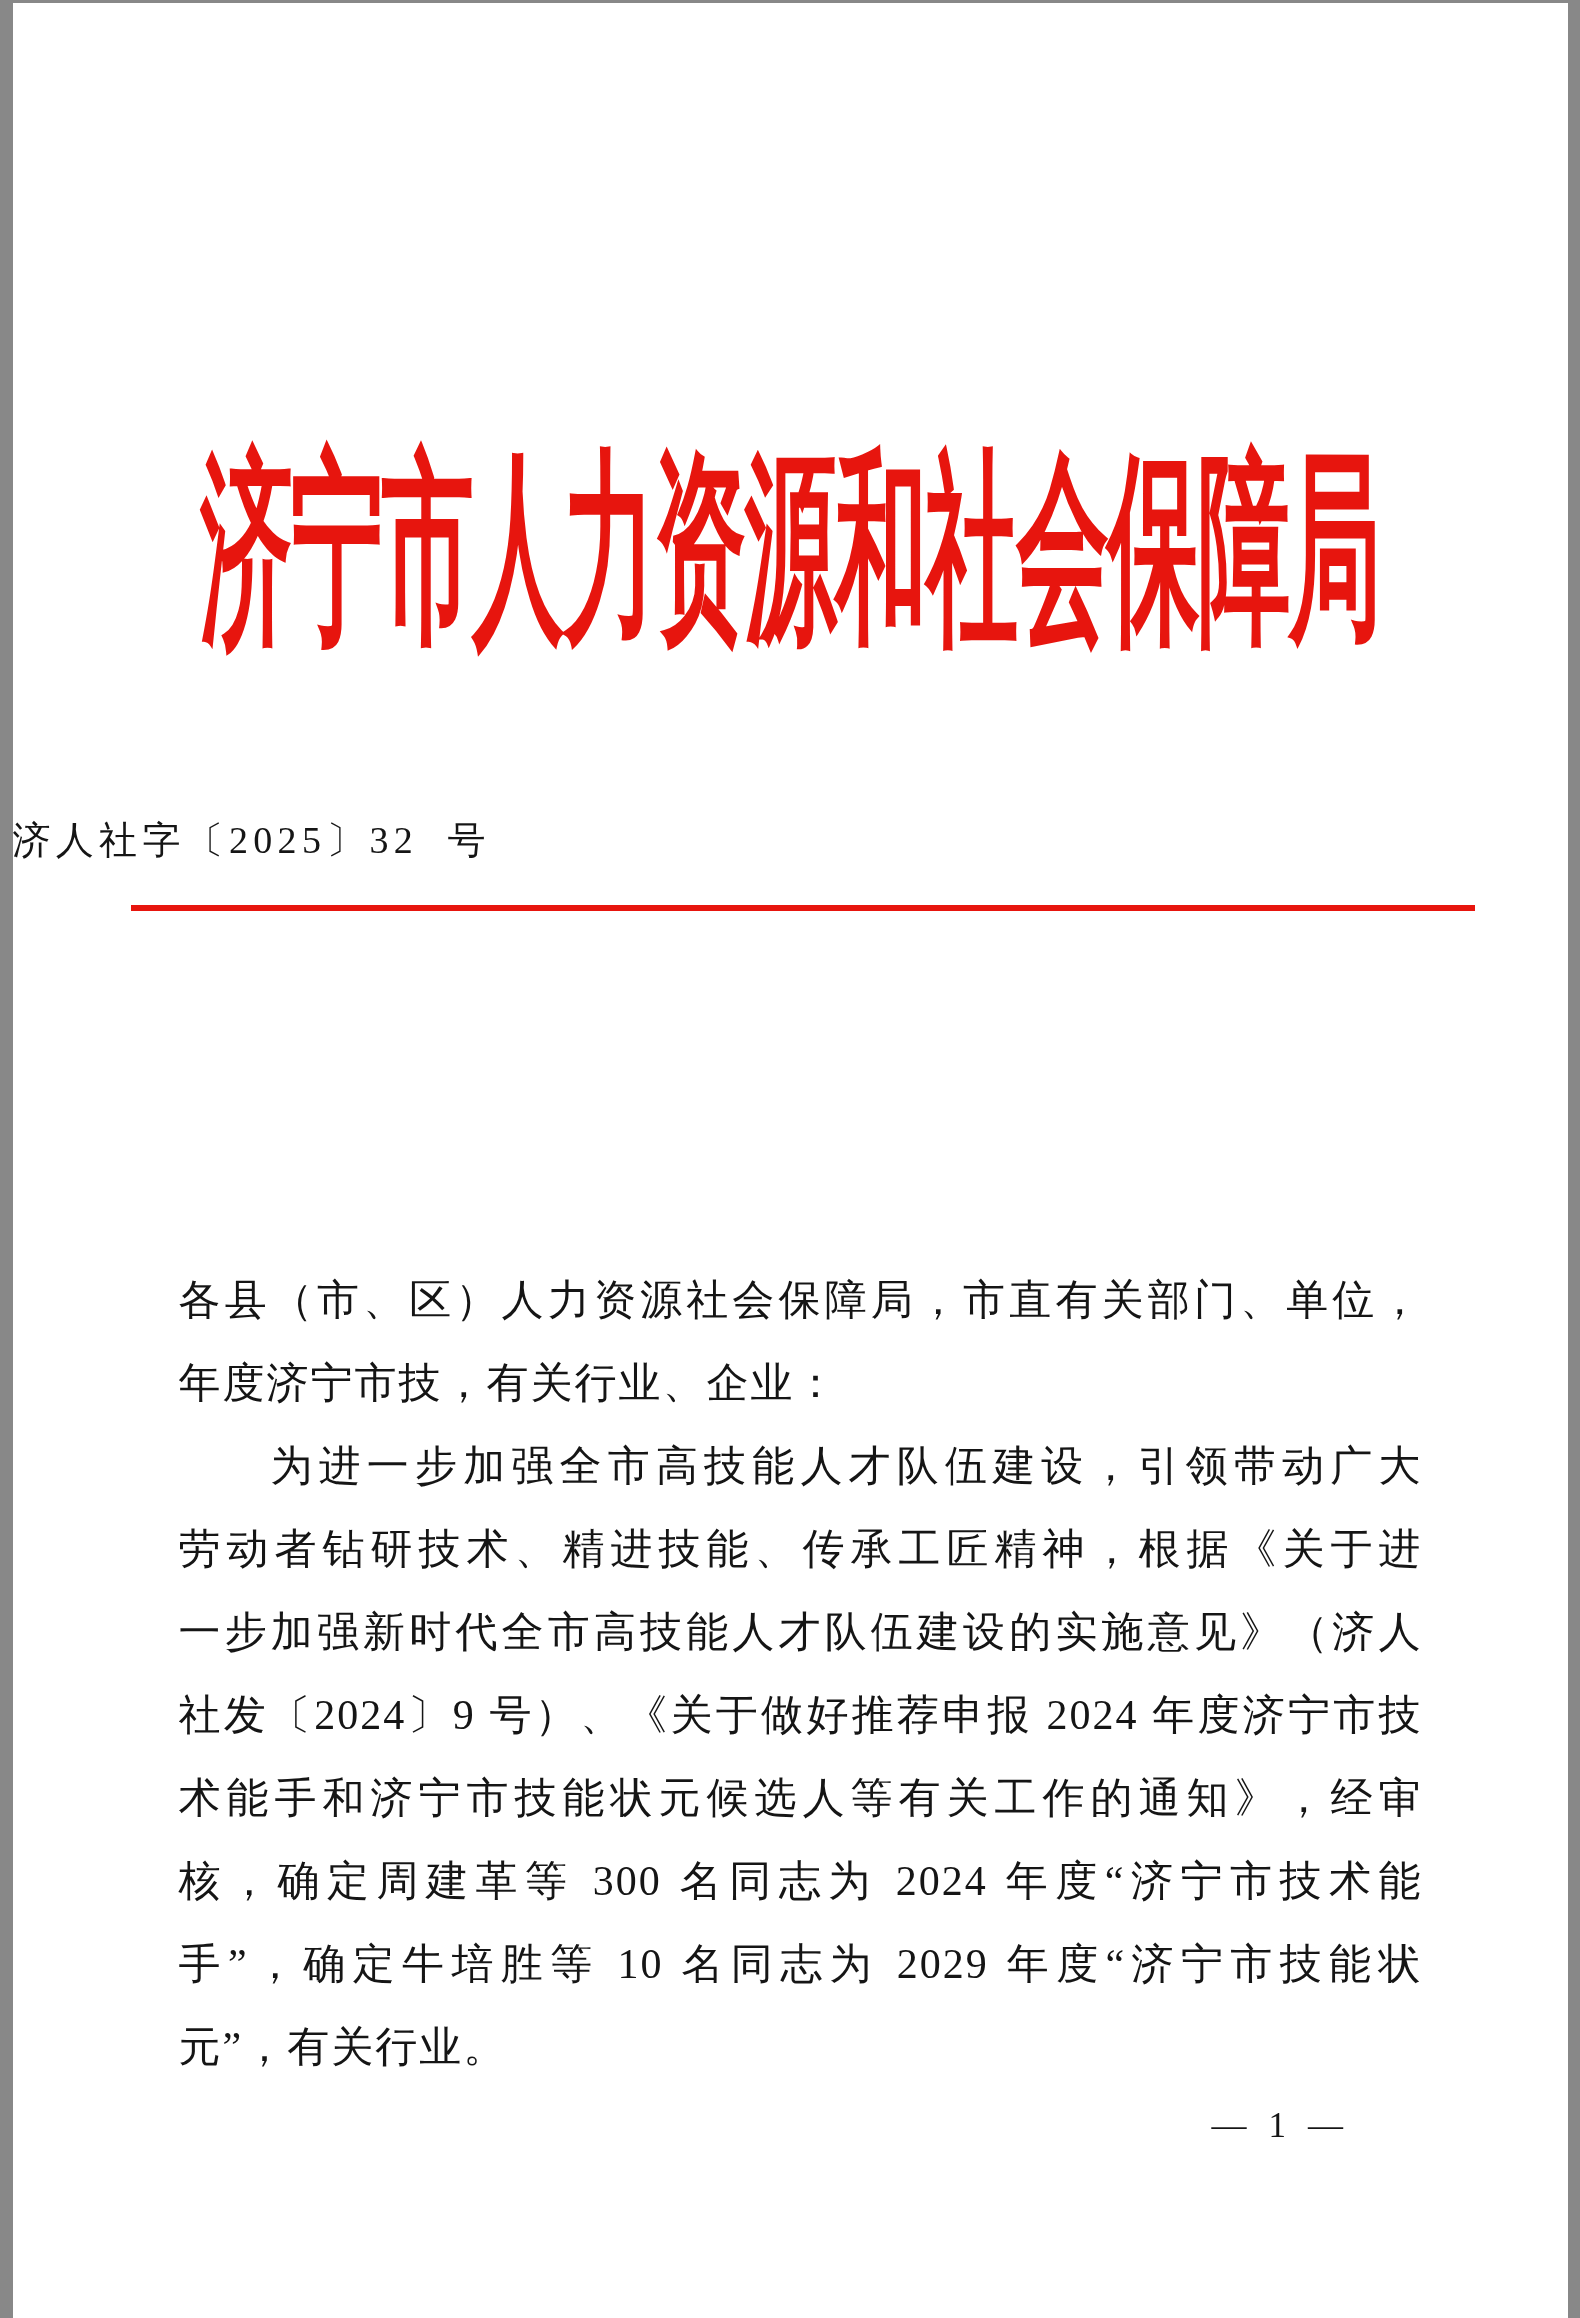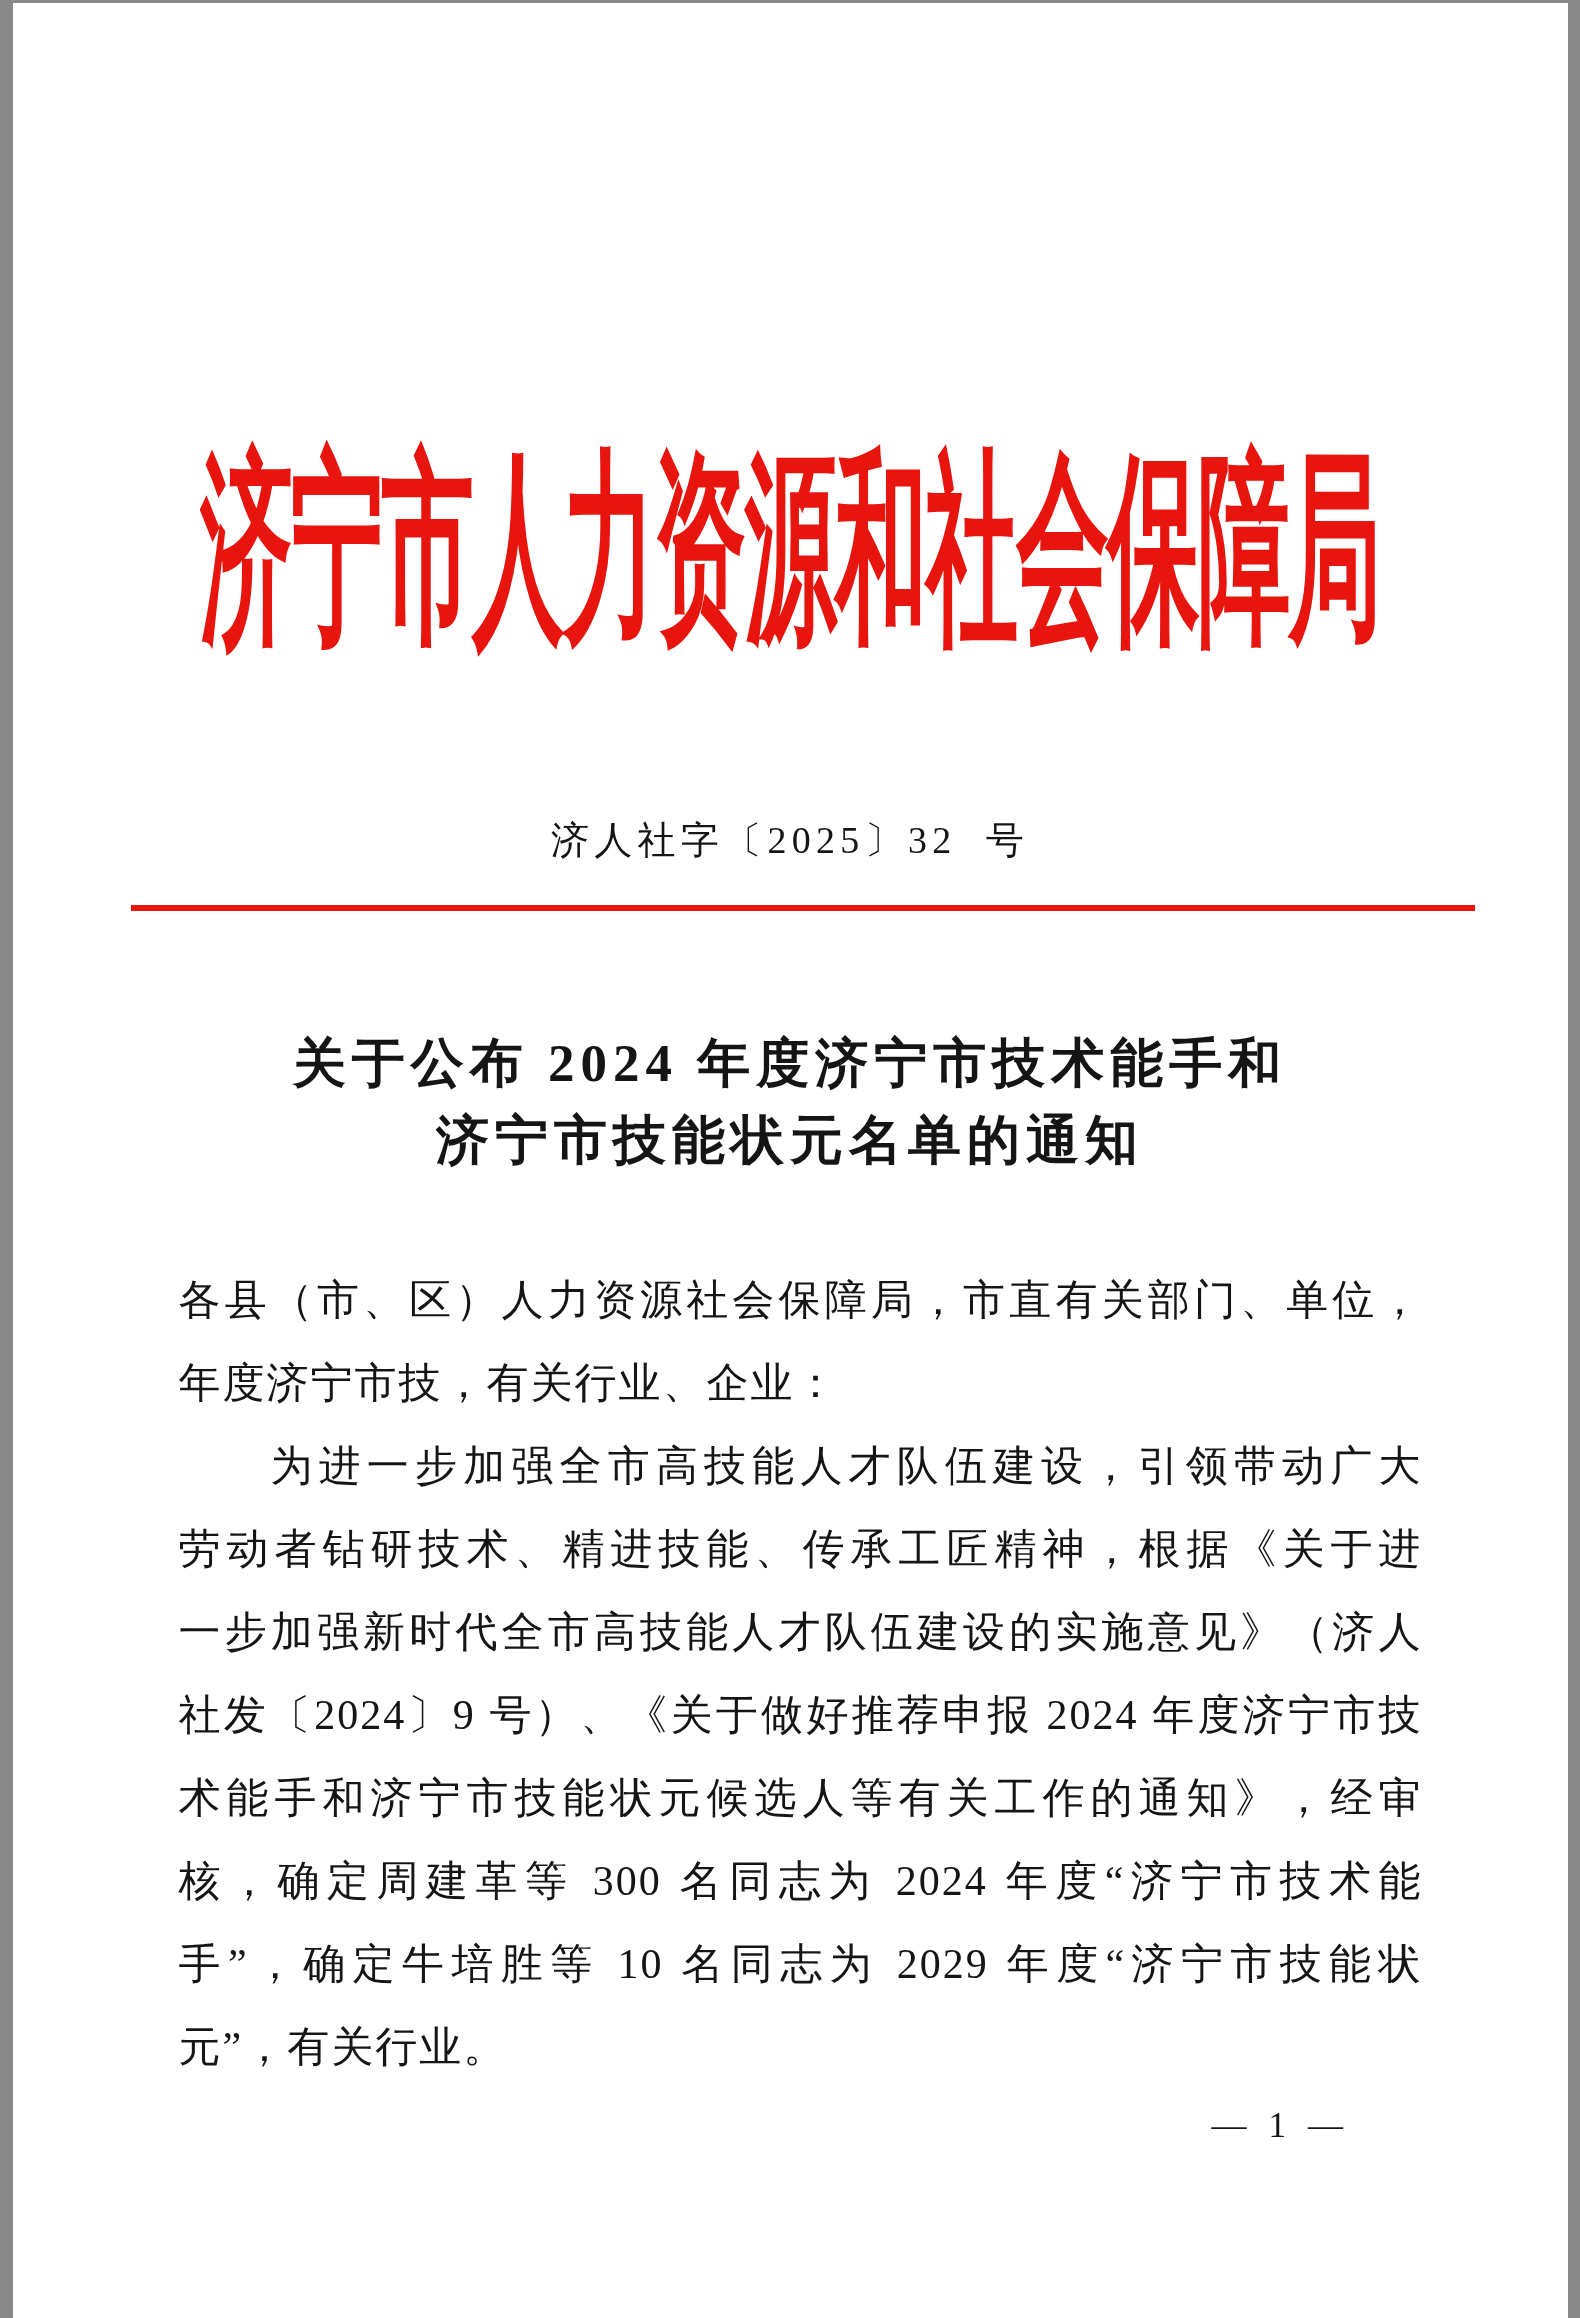--- a/index.html
+++ b/index.html
@@ -38,21 +38,21 @@
     color:var(--header-red);
     transform:scaleY(2.25);
     transform-origin:top center;
   }
   
   .doc-number{
     position:absolute;
     top:817px;
     left:0;
     width:100%;
-    text-align:center;
+    text-align:left;
     font-size:38px;
     line-height:41px;
     letter-spacing:5.3px;
     word-spacing:14.5px;
     color:var(--text-black);
   }
   
   .red-rule{
     position:absolute;
     top:902px;
@@ -115,24 +115,20 @@
 <div class="page">
 
   <div class="agency-header">
     <span class="stretch">济宁市人力资源和社会保障局</span>
   </div>
 
   <div class="doc-number">济人社字〔2025〕32 号</div>
 
   <div class="red-rule"></div>
 
-  <div class="doc-title">
-    <div>关于公布 2024 年度济宁市技术能手和</div>
-    <div>济宁市技能状元名单的通知</div>
-  </div>
 
   <div class="body-block">
     <div class="body-line">各县（市、区）人力资源社会保障局，市直有关部门、单位，</div>
     <div class="body-line short">年度济宁市技，有关行业、企业：</div>
     <div class="body-line indent">为进一步加强全市高技能人才队伍建设，引领带动广大</div>
     <div class="body-line">劳动者钻研技术、精进技能、传承工匠精神，根据《关于进</div>
     <div class="body-line">一步加强新时代全市高技能人才队伍建设的实施意见》（济人</div>
     <div class="body-line">社发〔2024〕9 号）、《关于做好推荐申报 2024 年度济宁市技</div>
     <div class="body-line">术能手和济宁市技能状元候选人等有关工作的通知》，经审</div>
     <div class="body-line">核，确定周建革等 300 名同志为 2024 年度“济宁市技术能</div>

